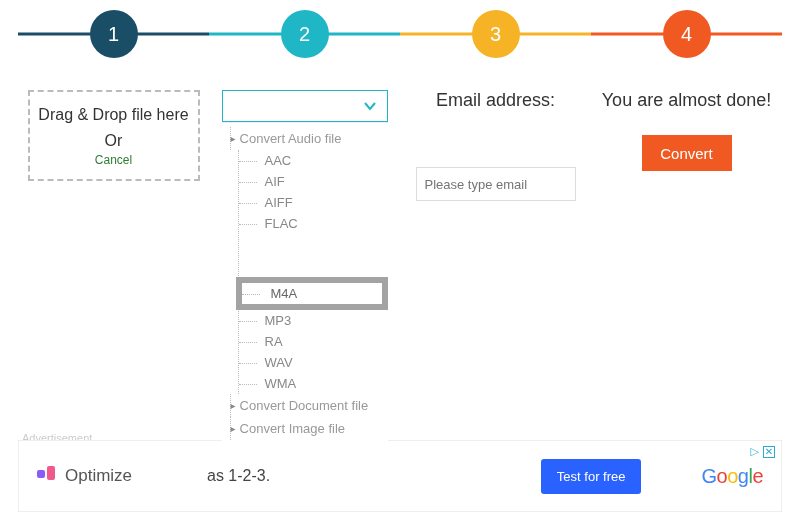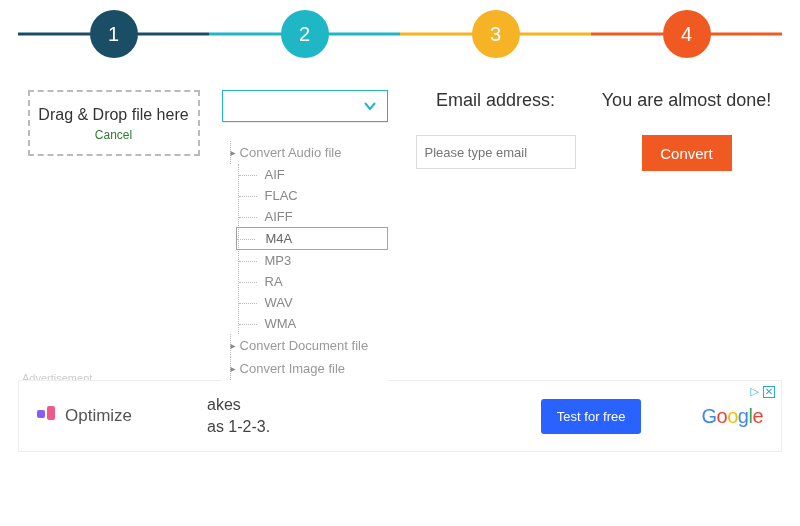--- a/index.html
+++ b/index.html
@@ -17,28 +17,28 @@
   .col { width: 25%; display: flex; flex-direction: column; align-items: center; }
   .heading { font-size: 18px; color: #333; margin-bottom: 24px; text-align: center; }
   .dropzone { width: 172px; border: 2px dashed #bbb; padding: 10px 0 12px 0; text-align: center; }
   .dropzone .dd { font-size: 16px; color: #333; line-height: 1.6; }
   .dropzone .file { margin-top: 8px; font-size: 14px; color: #555; }
   .dropzone .dot { display: inline-block; width: 8px; height: 8px; border-radius: 50%; background: #f5b325; margin-right: 4px; vertical-align: middle; }
   .dropzone .cancel { color: #2e7d32; font-size: 12px; margin-top: 0; display: block; }
   .select-box { width: 166px; height: 32px; border: 1px solid #1fb6c6; position: relative; background: #fff; cursor: pointer; display: flex; align-items: center; justify-content: flex-end; padding-right: 10px; }
   .select-box .chev { width: 14px; height: 14px; }
   .select-box .chev svg { display: block; }
-  .dropdown { width: 166px; background: #fff; border-top: 1px solid #eee; padding: 18px 0 8px 4px; font-size: 13px; color: #777; max-height: 340px; overflow: visible; }
+  .dropdown { width: 166px; background: #fff; border-top: 1px solid #eee; padding: 4px 0 8px 4px; font-size: 13px; color: #777; max-height: 340px; overflow: visible; }
   .dropdown .grp { color: #999; padding: 4px 0 4px 10px; border-left: 1px dotted #bbb; margin-left: 4px; display: flex; align-items: center; }
   .dropdown .grp::before { content: "▸"; font-size: 10px; color: #888; margin-right: 4px; margin-left: -10px; }
   .dropdown ul { list-style: none; margin-left: 12px; border-left: 1px dotted #bbb; }
   .dropdown li { padding: 3px 0 3px 26px; color: #888; position: relative; cursor: pointer; }
   .dropdown li::before { content: ""; position: absolute; left: 0; top: 50%; width: 18px; border-top: 1px dotted #bbb; }
-  .dropdown li.hl { border: 1px solid #a3a3a3; margin-left: -3px; padding-left: 29px; color: #666; }
-  .email-input { width: 160px; height: 34px; border: 1px solid #ddd; font-size: 13px; color: #7f1d1d; padding: 0 8px; }
+  .dropdown li.hl { border: 6px solid #a3a3a3; margin-left: -3px; padding-left: 29px; color: #666; margin-top: 43px; }
+  .email-input { width: 160px; height: 34px; border: 1px solid #ddd; font-size: 13px; color: #7f1d1d; padding: 0 8px; margin-top: 32px; }
   .convert-btn { width: 90px; height: 36px; background: #f05a22; color: #fff; border: none; font-size: 15px; cursor: pointer; }
   .lower { margin-top: -20px; padding: 0 18px; }
   .adlabel { color: #ccc; font-size: 11px; padding-left: 4px; position: relative; top: 4px; }
   .adbox { border: 1px solid #eee; background: #fff; height: 72px; display: flex; align-items: center; padding: 0 18px; position: relative; }
   .adbox .opt { display: flex; align-items: center; gap: 8px; width: 170px; }
   .adbox .optlogo { width: 20px; height: 20px; display: flex; flex-wrap: wrap; }
   .adbox .optlogo span { width: 8px; height: 12px; border-radius: 2px; display: block; }
   .adbox .opttxt { font-size: 17px; color: #555; }
   .adbox .mid { flex: 1; font-size: 16px; color: #444; line-height: 1.4; }
   .adbox .testbtn { background: #2962ff; color: #fff; border: none; border-radius: 3px; font-size: 13px; padding: 10px 16px; cursor: pointer; margin-right: 60px; }
@@ -69,39 +69,41 @@
     <div class="step">
         <div class="line l4"></div>
         <div class="circle c4">4</div>
       </div>
   </div>
 
   <div class="row">
     <div class="col">
       <div class="dropzone">
         <div class="dd">Drag &amp; Drop file here</div>
+        <div class="dd">Or</div>
         <a class="cancel">Cancel</a>
       </div>
     </div>
 
     <div class="col">
       <div class="col2-stack">
         <div class="select-box">
           <span class="chev">
             <svg viewBox="0 0 14 14" width="14" height="14">
                 <polyline points="2,4 7,10 12,4" fill="none" stroke="#1fb6c6" stroke-width="2"></polyline>
               </svg>
           </span>
         </div>
         <div class="dropdown">
           <div class="grp">Convert Audio file</div>
           <ul>
+            <li>AAC</li>
             <li>AIF</li>
+            <li>AIFF</li>
             <li>FLAC</li>
-            <li>AIFF</li>
             <li class="hl">M4A</li>
             <li>MP3</li>
             <li>RA</li>
             <li>WAV</li>
             <li>WMA</li>
           </ul>
           <div class="grp">Convert Document file</div>
           <div class="grp">Convert Image file</div>
         </div>
       </div>
@@ -127,20 +129,19 @@
       <span class="x">✕</span>
     </div>
     <div class="opt">
       <div class="optlogo">
         <span style="background:#8a5cf6;margin-right:2px;height:8px;margin-top:4px"></span>
         <span style="background:#f05a8a;height:14px"></span>
       </div>
       <div class="opttxt">Optimize</div>
     </div>
     <div class="mid">
-      <div><span>akes</span></div>
       <div><span>as 1-2-3.</span></div>
     </div>
     <button class="testbtn">Test for free</button>
     <div class="google"><span class="g1">G</span><span class="g2">o</span><span class="g3">o</span><span class="g4">g</span><span class="g5">l</span><span class="g6">e</span></div>
   </div>
 
 </div>
 
 </body></html>

